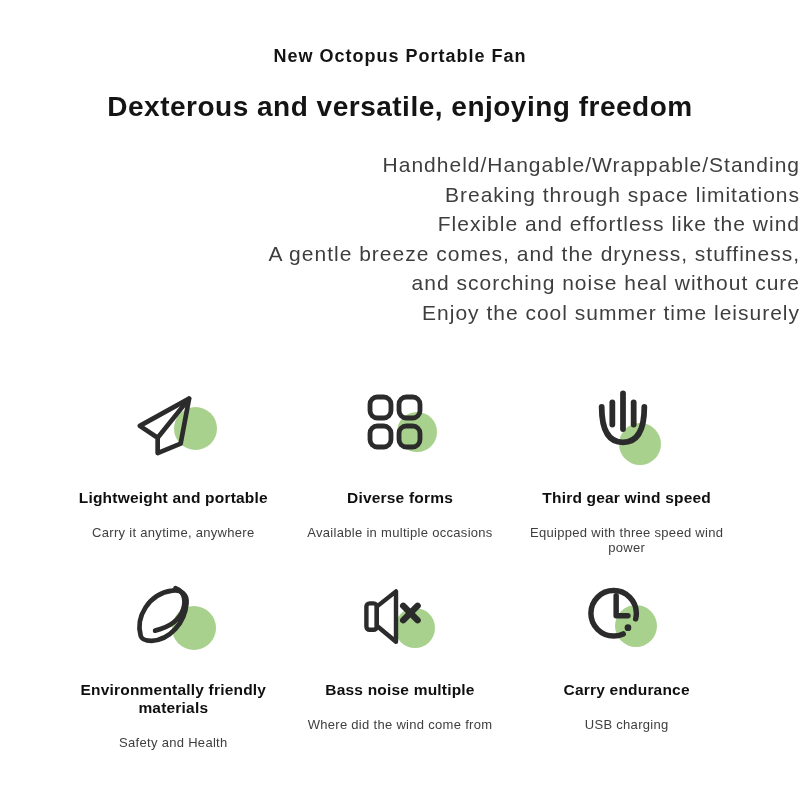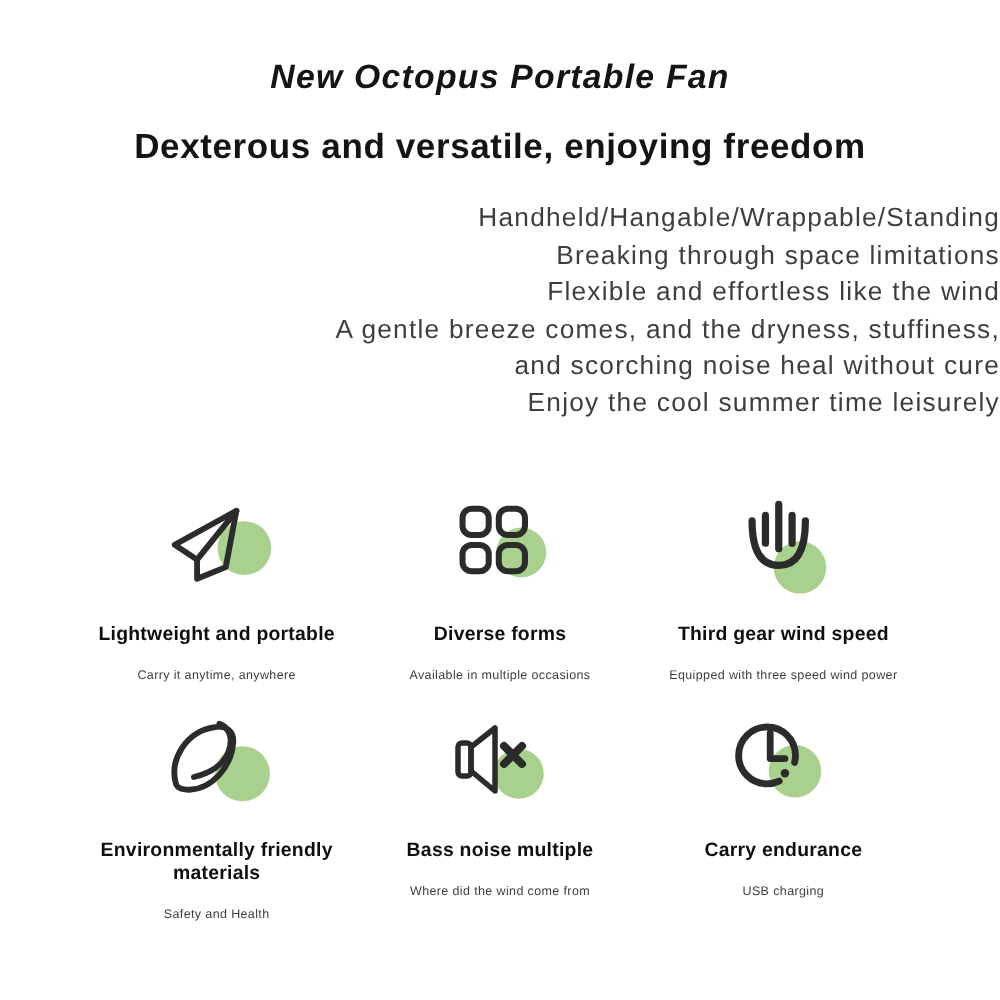--- a/index.html
+++ b/index.html
@@ -13,21 +13,21 @@
   html,body{width:800px;height:800px;}
   body{
     background:var(--background);
     font-family:"Liberation Sans", sans-serif;
     color:var(--heading-text);
     overflow:hidden;
   }
   .page{width:800px;height:800px;background:var(--background);}
   .header{padding-top:46px;text-align:center;}
   .product-title{
-    font-size:27px;font-weight:bold;letter-spacing:1px;color:var(--heading-text);font-style:italic;
+    font-size:18px;font-weight:bold;letter-spacing:1px;color:var(--heading-text);
   }
   .tagline{
     margin-top:24px;font-size:28px;font-weight:bold;letter-spacing:.5px;color:var(--heading-text);
   }
   .description{margin-top:27px;text-align:center;}
   .description .line{
     font-size:21px;line-height:29.5px;letter-spacing:1px;color:var(--body-text);text-align:right;
   }
   .features{
     width:660px;margin:56px auto 0;
@@ -38,21 +38,21 @@
   .icon-wrap{position:relative;width:100px;height:92px;margin-bottom:14px;}
   .green-circle{
     position:absolute;border-radius:50%;
     background:var(--accent-green);z-index:0;
   }
   .icon-svg{position:absolute;z-index:1;color:var(--icon-stroke);}
   .feature-title{
     font-size:15.5px;font-weight:bold;letter-spacing:.2px;color:#0f0f0f;
   }
   .feature-sub{
-    margin-top:18px;font-size:10px;letter-spacing:.3px;color:var(--body-text);
+    margin-top:18px;font-size:13px;letter-spacing:.3px;color:var(--body-text);
   }
 </style>
 </head>
 <body>
 
 <div class="page">
 
   <div class="header">
     <div class="product-title">New Octopus Portable Fan</div>
     <div class="tagline">Dexterous and versatile, enjoying freedom</div>

